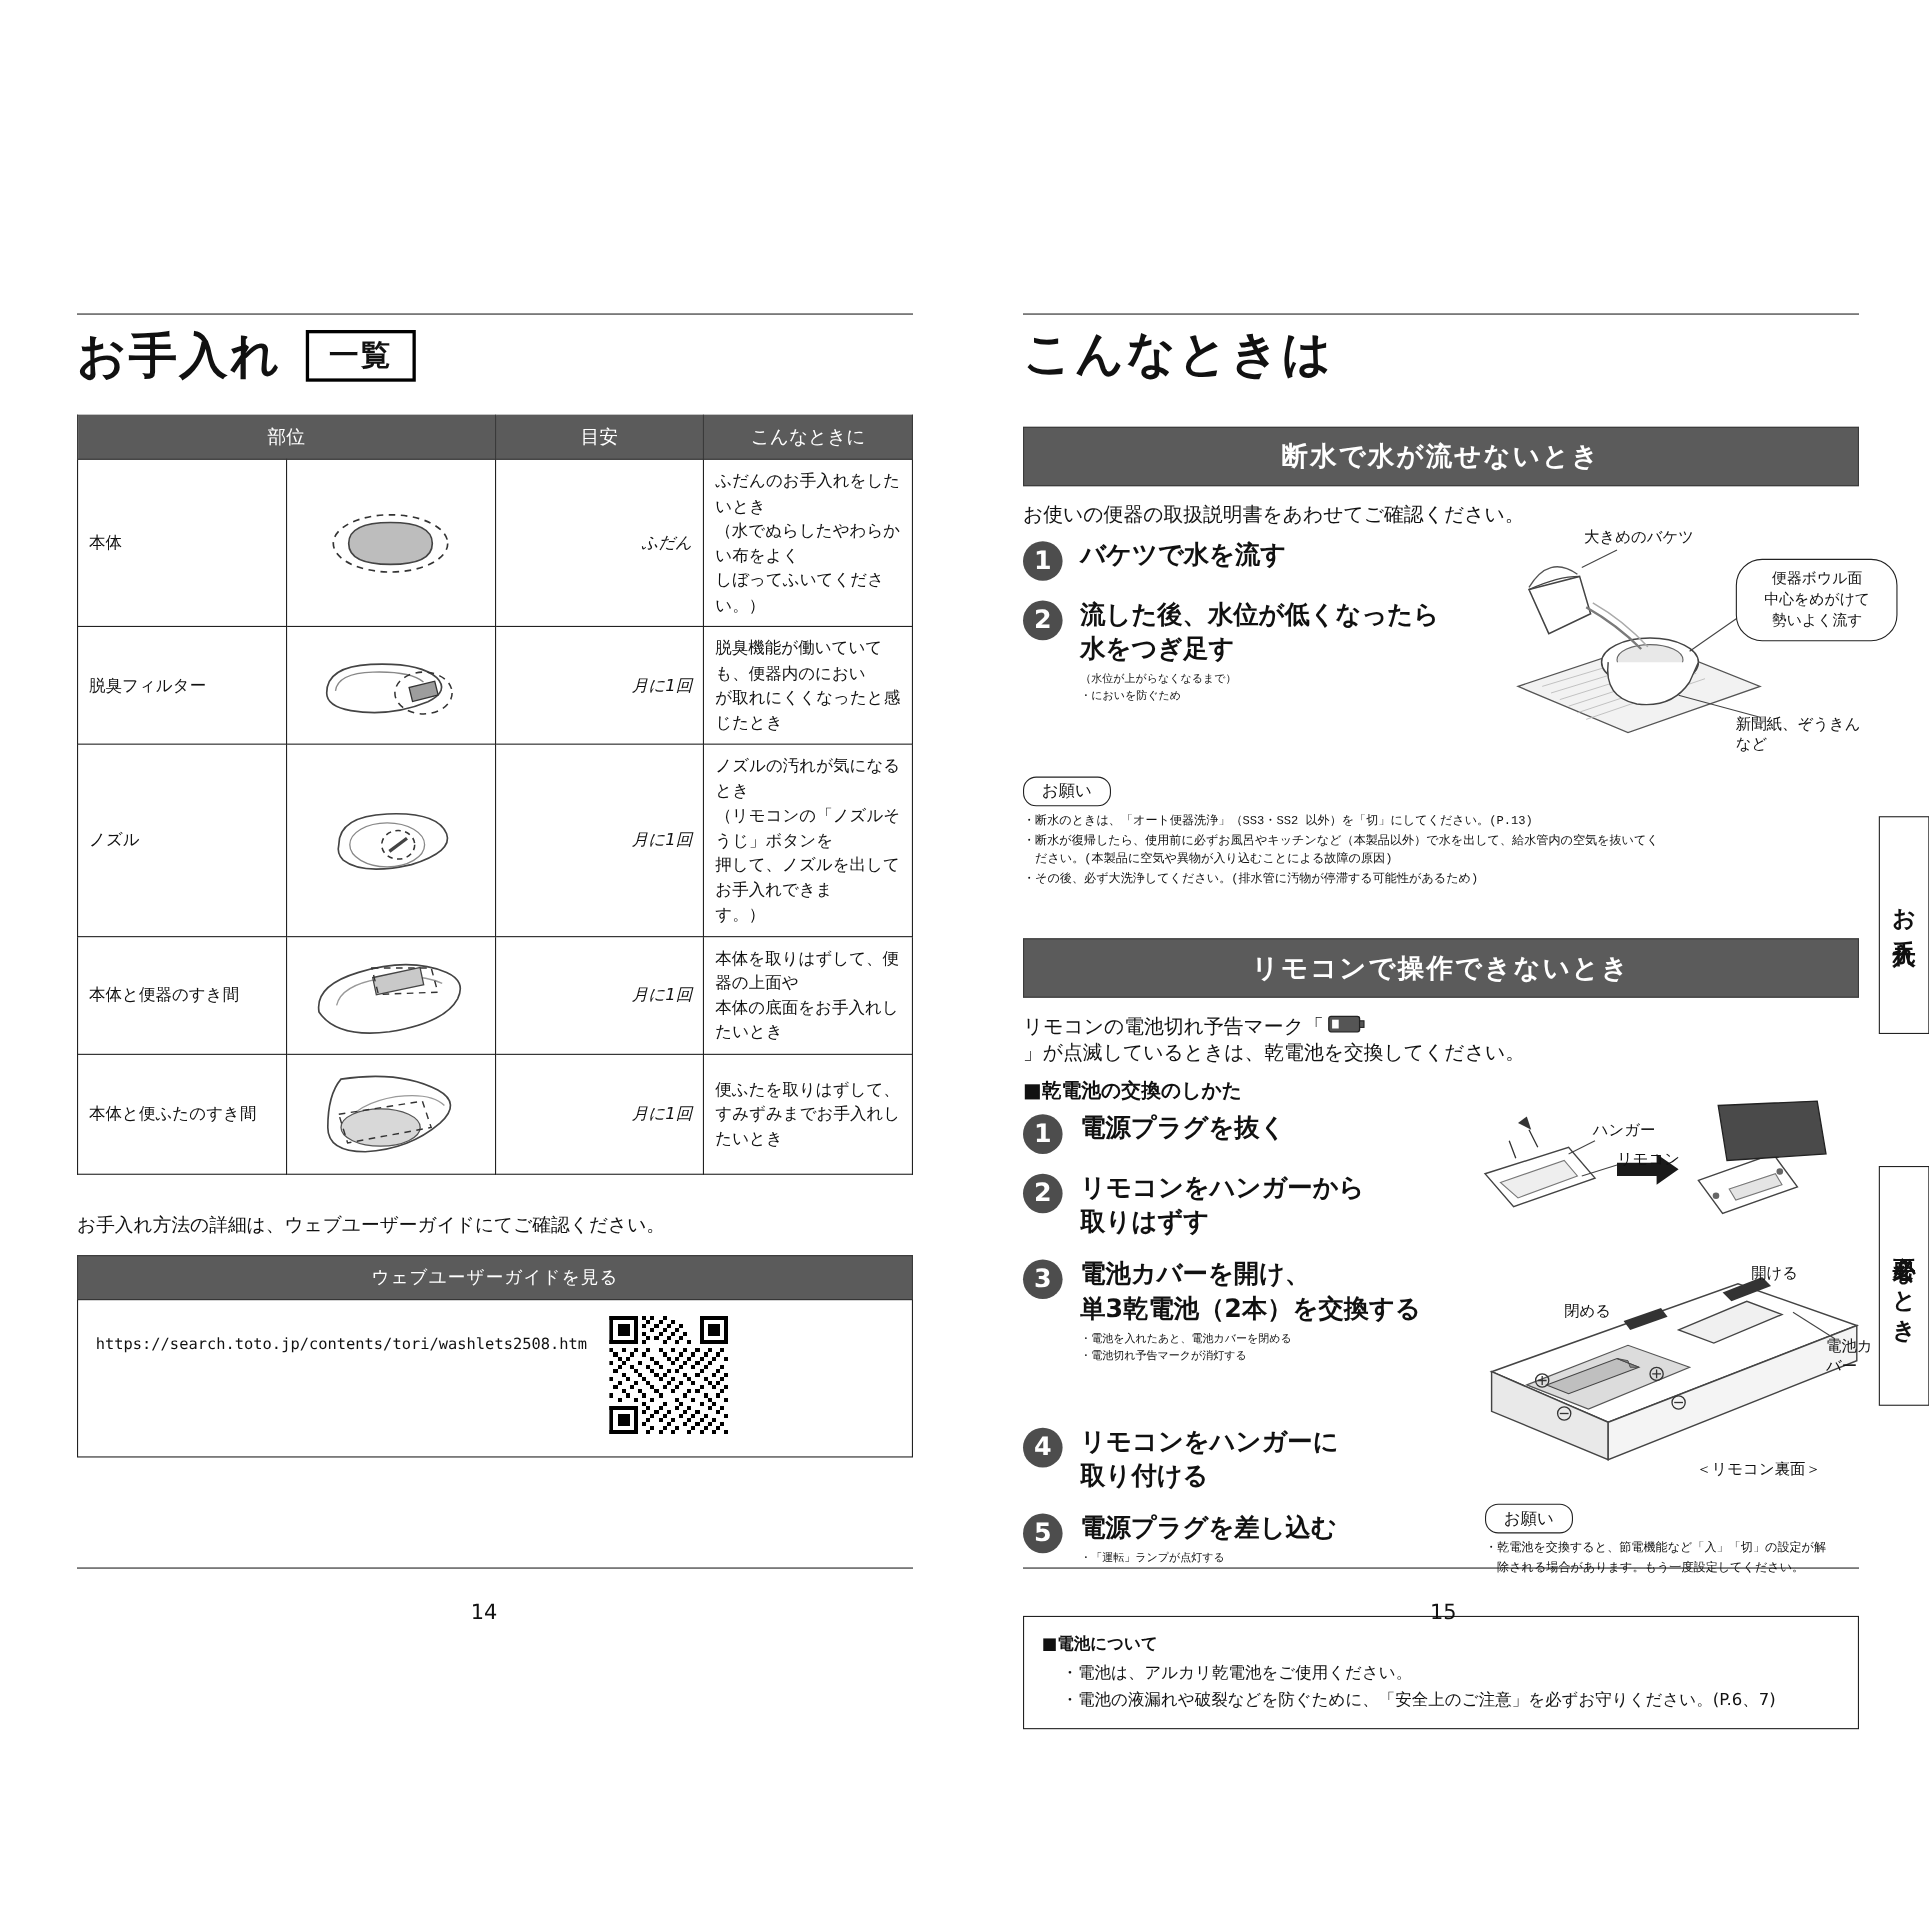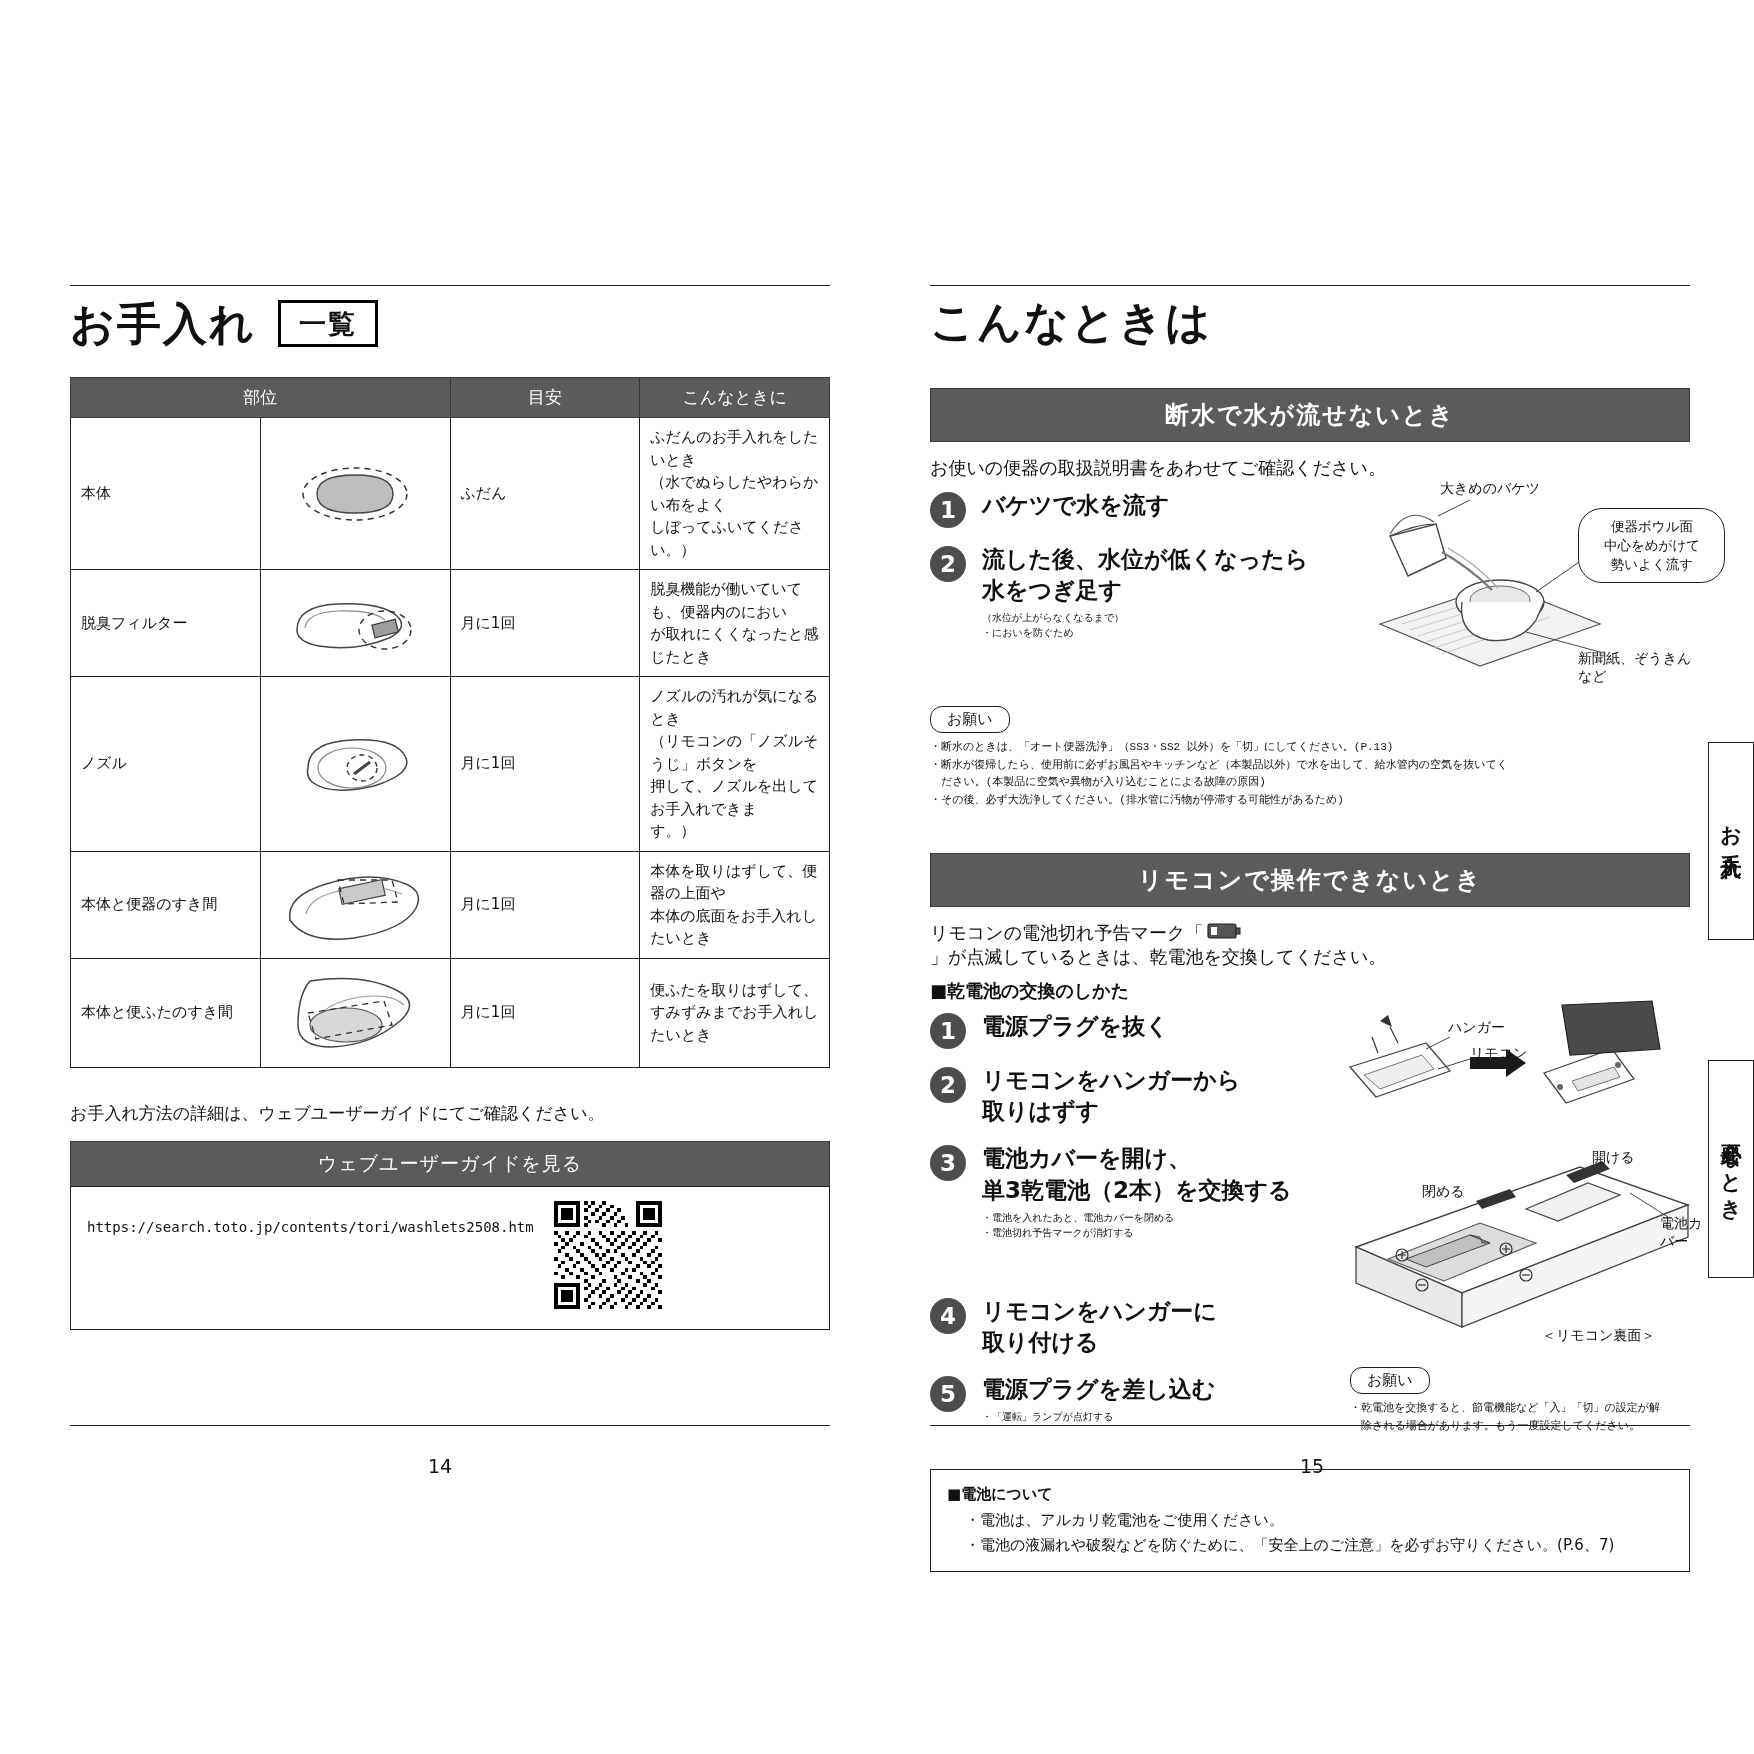--- a/index.html
+++ b/index.html
@@ -35,30 +35,30 @@
   }
   table.care th{
     background:#5b5b5b;color:#fff;font-size:17px;font-weight:normal;
     border:1px solid #3a3a3a;padding:8px 4px;text-align:center;
   }
   table.care td{
     border:1px solid #222;padding:8px 10px;font-size:15px;vertical-align:middle;
   }
   td.part{width:150px;font-size:17px;}
   td.fig{width:165px;text-align:center;padding:4px;}
-  td.freq{width:100px;text-align:left;font-size:17px;}
+  td.freq{width:100px;text-align:right;font-size:17px;font-style:italic;}
   td.when{font-size:15px;line-height:1.5;}
 
   .fig svg{display:block;margin:0 auto;}
 
   .note-line{margin-top:34px;font-size:17px;}
 
   .guide-bar{
     margin-top:16px;background:#5b5b5b;color:#fff;text-align:center;
-    font-size:19px;padding:9px 0;letter-spacing:1px;
+    font-size:16px;padding:9px 0;letter-spacing:1px;
     border:1px solid #3a3a3a;border-bottom:none;
   }
   .guide-box{
     border:1px solid #222;padding:14px 16px 18px 16px;
     display:flex;align-items:flex-start;gap:20px;min-height:110px;
   }
   .guide-url{font-size:14px;font-family:"DejaVu Sans Mono","Liberation Mono",monospace;padding-top:18px;}
   .qr{width:108px;height:108px;}
 
   .rule{border:none;border-top:1px solid #222;margin:0;}

